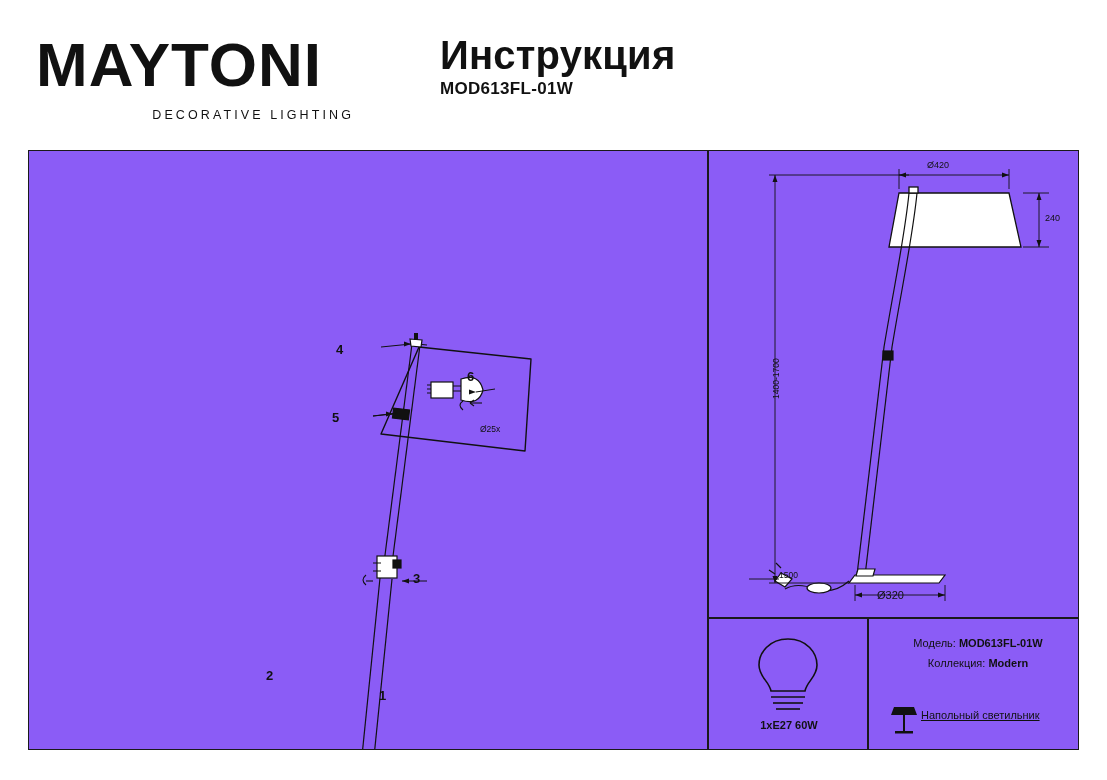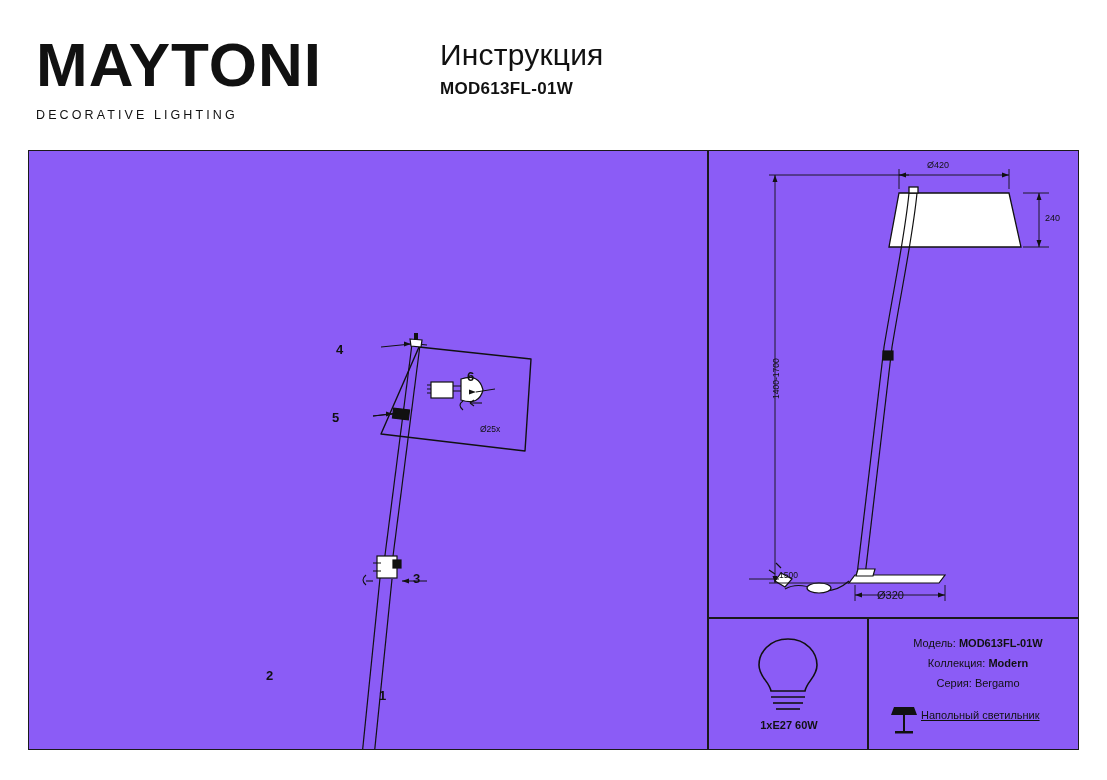--- a/index.html
+++ b/index.html
@@ -39,34 +39,35 @@
     font-family: "Liberation Sans", sans-serif;
     font-weight: bold;
     font-size: 62px;
     letter-spacing: 1px;
     line-height: 62px;
     color: #111;
     white-space: nowrap;
   }
   .logo-sub {
     margin-top: 12px;
+    text-align: right;
     font-size: 12.5px;
     letter-spacing: 3.1px;
     color: #111;
     font-weight: normal;
     padding-right: 2px;
   }
   .title-block {
     position: absolute;
     left: 440px;
     top: 38px;
   }
   .doc-title {
-    font-size: 30px;
-    font-weight: normal;
+    font-size: 40px;
+    font-weight: bold;
     color: #111;
     line-height: 34px;
     letter-spacing: 0.2px;
   }
   .doc-model {
     margin-top: 7px;
     font-size: 17px;
     font-weight: bold;
     color: #111;
     letter-spacing: 0.3px;
@@ -344,24 +345,20 @@
   <div class="frame" id="frame-info">
     <div class="info-rows">
       <span class="info-row">
         <span class="info-key">Модель:</span>
         <span class="info-val">MOD613FL-01W</span>
       </span>
       <span class="info-row">
         <span class="info-key">Коллекция:</span>
         <span class="info-val">Modern</span>
       </span>
-      <span class="info-row">
-        <span class="info-key">Серия:</span>
-        <span class="info-series-val">Bergamo</span>
-      </span>
     </div>
 
     <svg class="lamp-mini" width="34" height="36" viewBox="0 0 34 36">
       <g fill="#111" stroke="none">
         <path d="M 7 6 L 27 6 L 30 14 L 4 14 Z"></path>
         <rect x="16" y="14" width="2" height="16"></rect>
         <rect x="8" y="30" width="18" height="2.5"></rect>
       </g>
     </svg>
     <div class="info-type">Напольный светильник</div>

